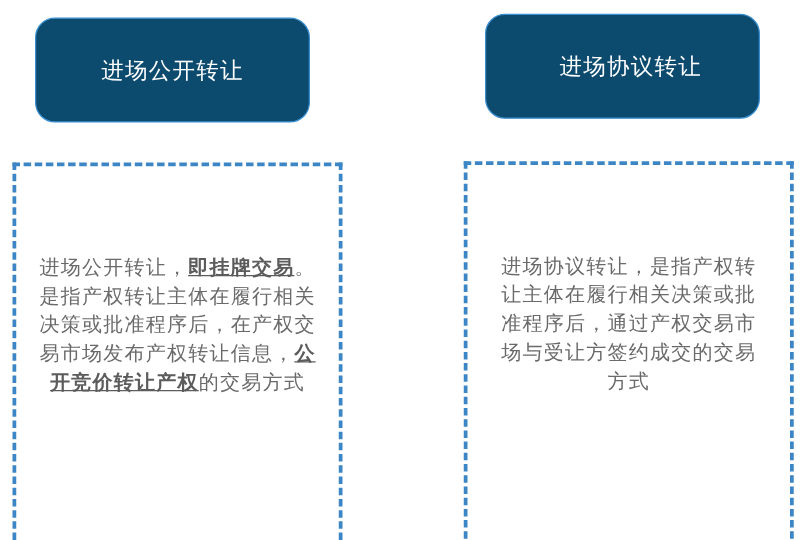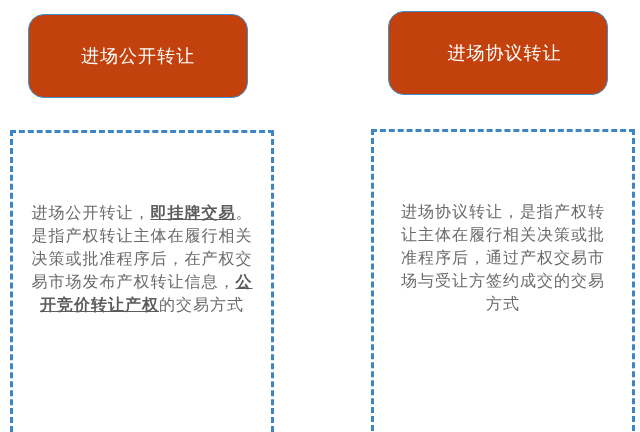--- a/index.html
+++ b/index.html
@@ -3,42 +3,42 @@
 <meta charset="utf-8">
 <style>
   html, body { margin:0; padding:0; }
   body {
     width:640px; height:432px; position:relative; overflow:hidden;
     background:#ffffff;
     font-family:"DejaVu Sans", "Liberation Sans", sans-serif;
   }
   .pill {
     position:absolute;
-    background:#c2410c;
+    background:#0c4a6e;
     border:1.5px solid #3a8fd0;
     border-radius:16px;
     color:#ffffff;
     font-size:18px;
     display:flex; align-items:center; justify-content:center;
     box-sizing:border-box;
     letter-spacing:1px;
   }
   #pill-left  { left:28px;  top:14px; width:220px; height:84px; }
   #pill-right { left:388px; top:11px; width:220px; height:84px;padding-left:13px; }
   .dash-box {
     position:absolute;
     border:3px dashed #3d86c6;
     box-sizing:border-box;
     display:flex; align-items:center; justify-content:center;
   }
   #box-left  { left:10px;  top:130px; width:264px; height:320px; }
   #box-right { left:371px; top:129px; width:264px; height:320px; }
   .desc {
     color:#6a6a6a;
-    font-family:Liberation Mono, monospace;
+    font-family:Liberation Serif, serif;
     font-size:16px;
     line-height:23px;
     text-align:center;
     letter-spacing:1px;
   }
   #desc-left  { width:236px; margin-top:-60px; }
   #desc-right { width:216px; margin-top:-60px; }
   .em {
     font-weight:bold;
     text-decoration:underline;

